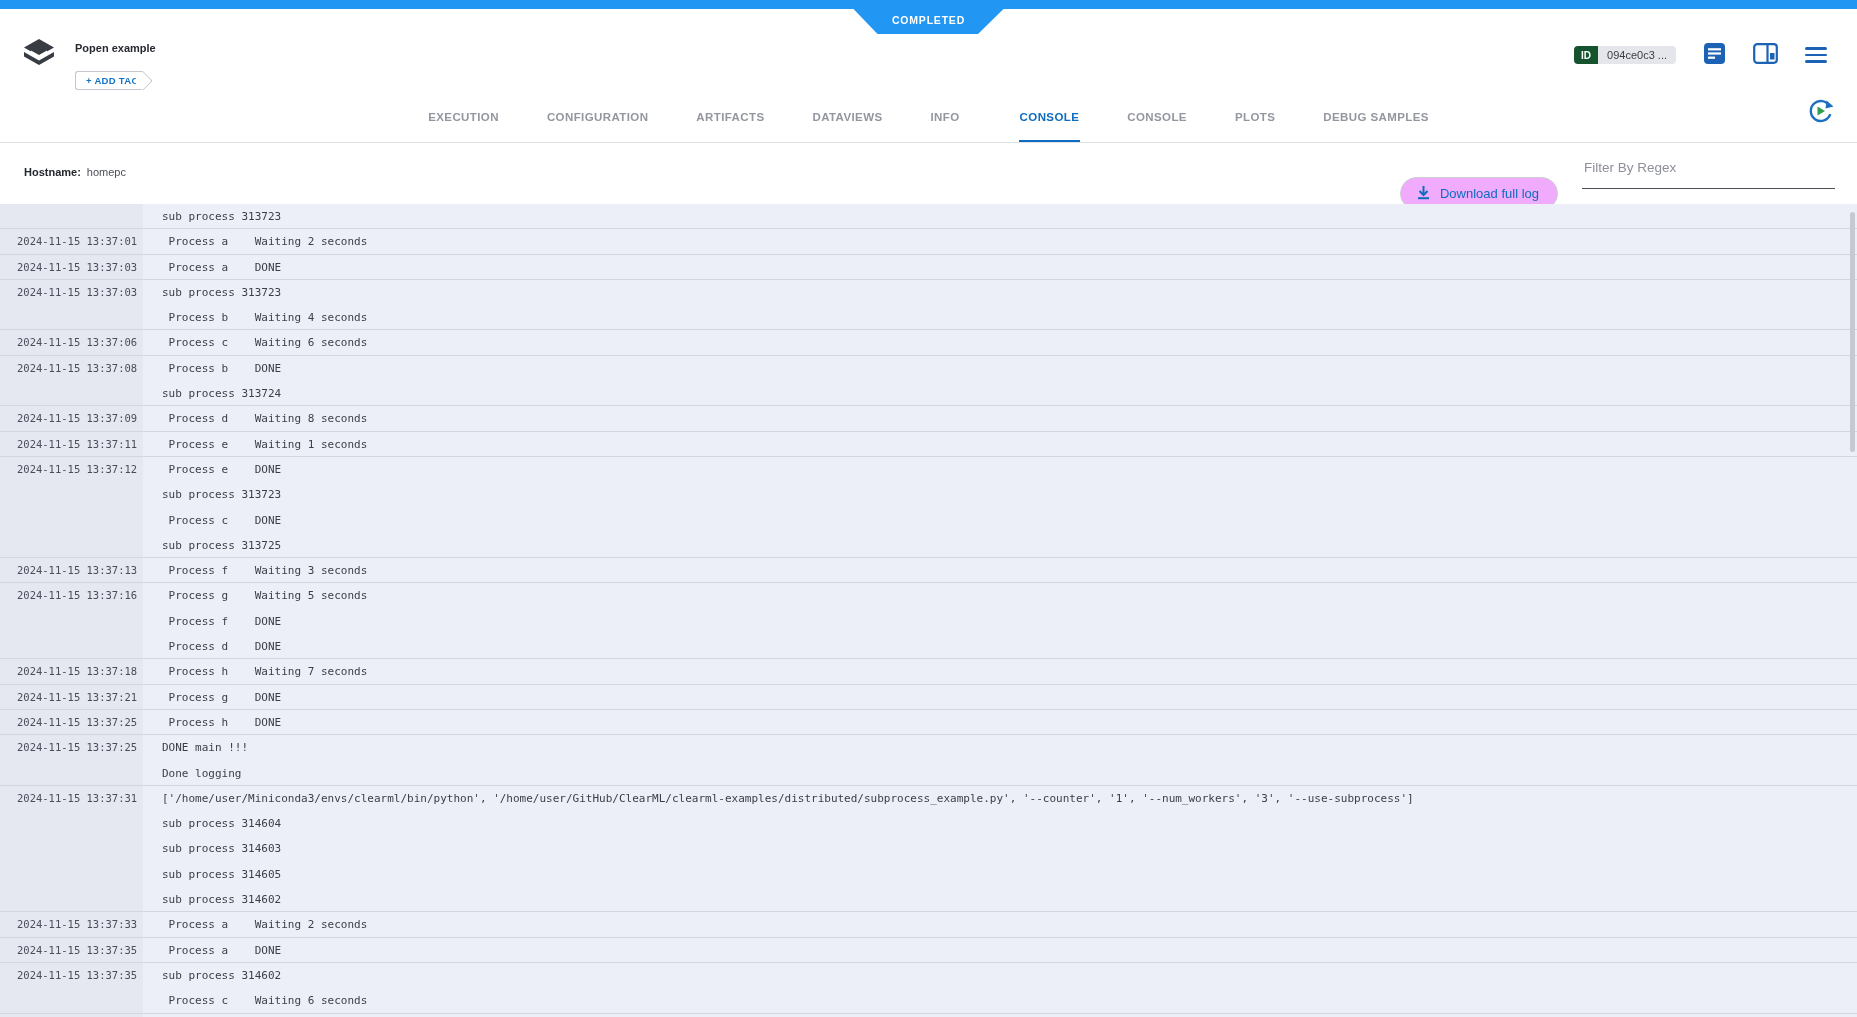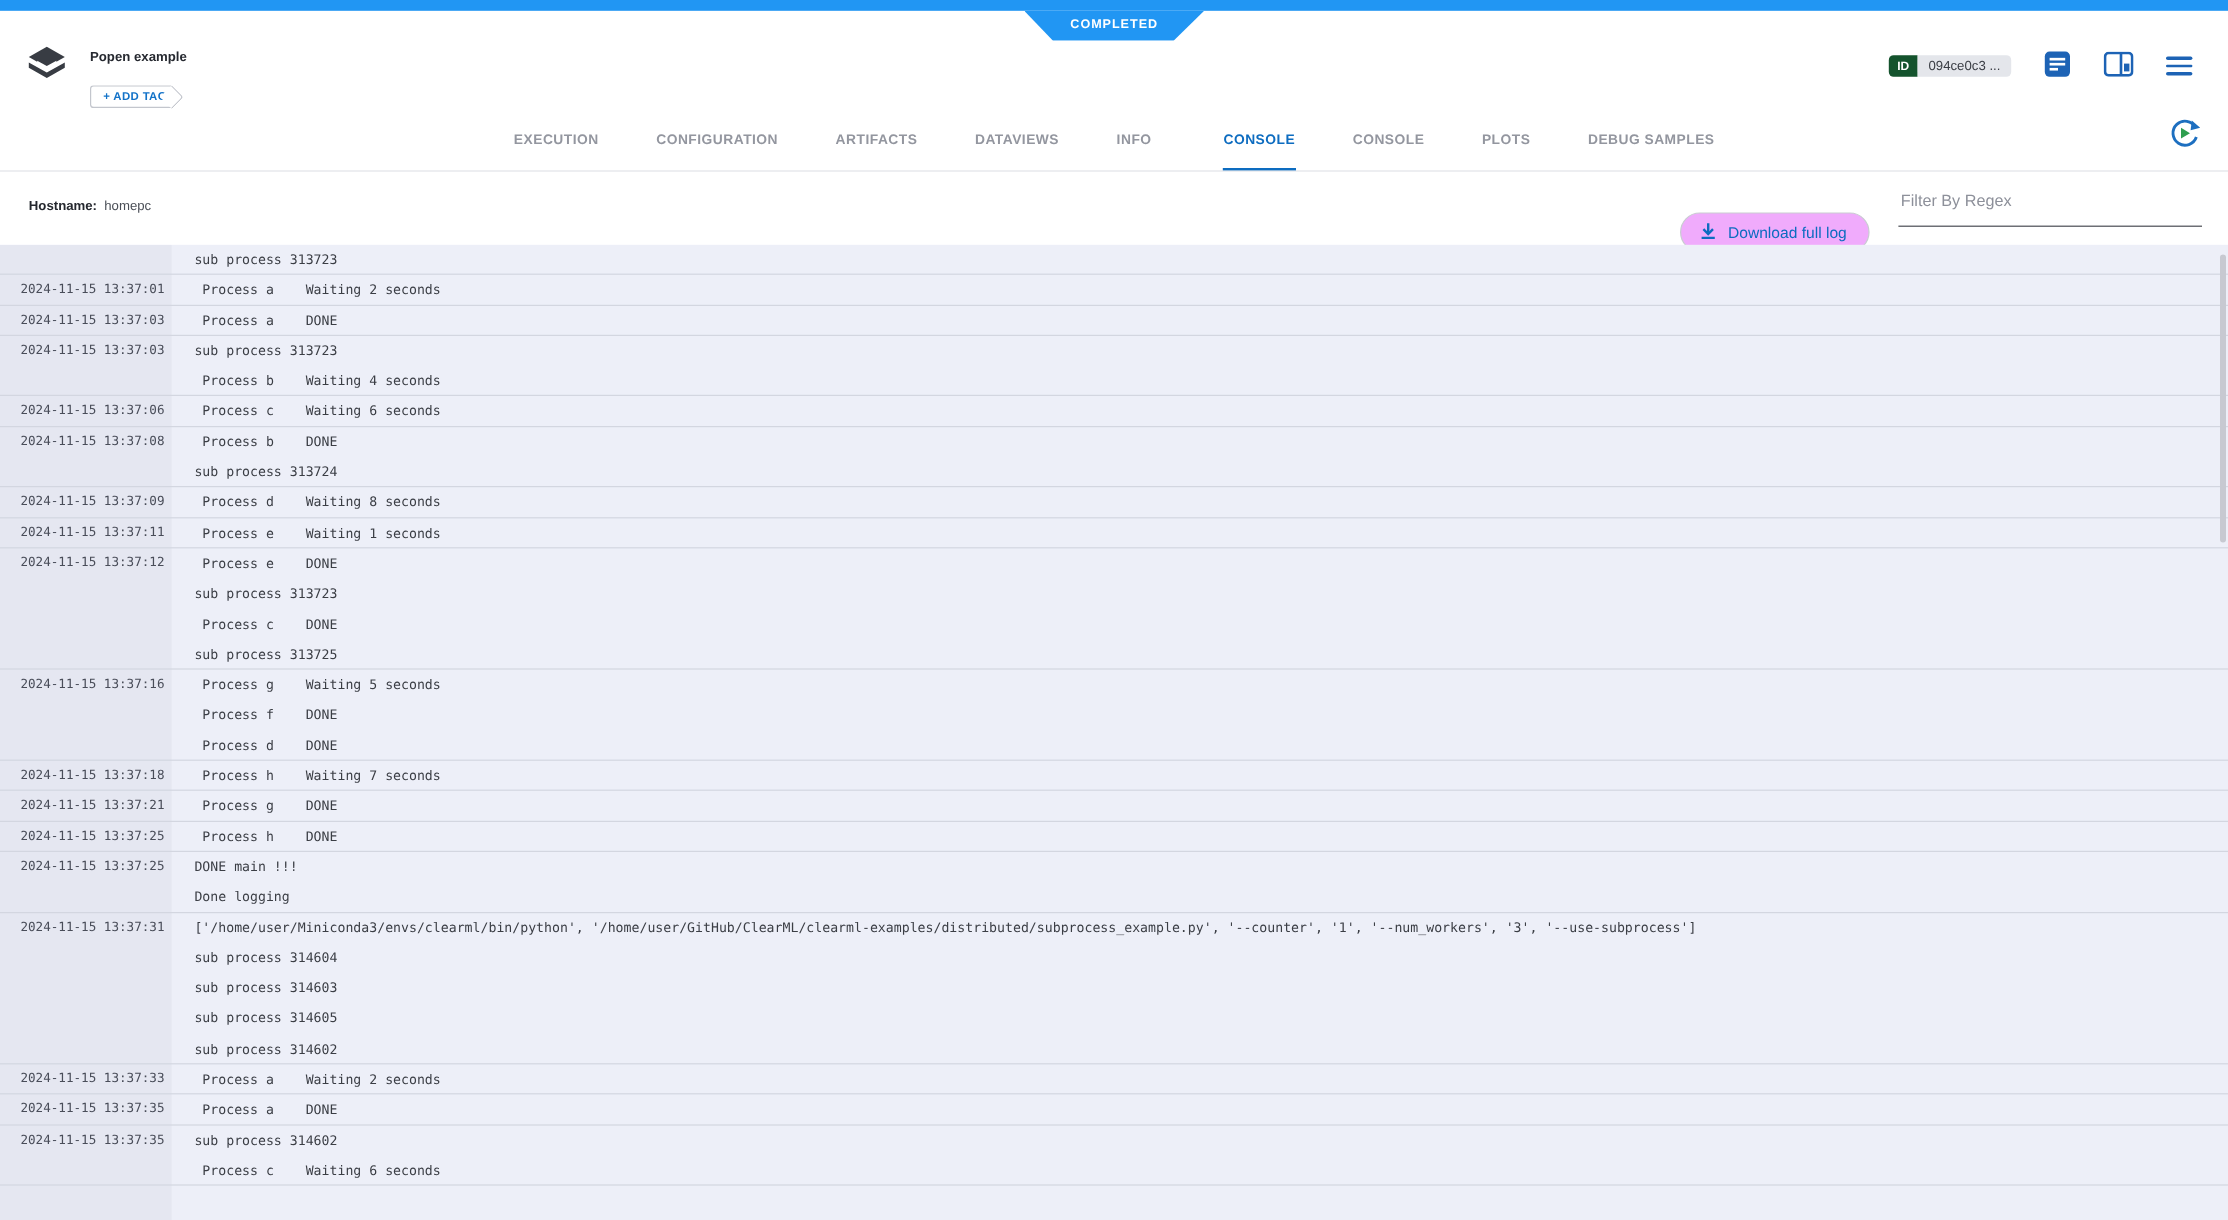--- a/index.html
+++ b/index.html
@@ -192,20 +192,24 @@
     </div>
     <div class="log-group">
       <div class="ts-cell">2024-11-15 13:37:11</div>
       <div class="content-cell"><div class="log-line"> Process e    Waiting 1 seconds</div></div>
     </div>
     <div class="log-group">
       <div class="ts-cell">2024-11-15 13:37:12</div>
       <div class="content-cell"><div class="log-line"> Process e    DONE</div><div class="log-line">sub process 313723</div><div class="log-line"> Process c    DONE</div><div class="log-line">sub process 313725</div></div>
     </div>
     <div class="log-group">
+      <div class="ts-cell">2024-11-15 13:37:13</div>
+      <div class="content-cell"><div class="log-line"> Process f    Waiting 3 seconds</div></div>
+    </div>
+    <div class="log-group">
       <div class="ts-cell">2024-11-15 13:37:16</div>
       <div class="content-cell"><div class="log-line"> Process g    Waiting 5 seconds</div><div class="log-line"> Process f    DONE</div><div class="log-line"> Process d    DONE</div></div>
     </div>
     <div class="log-group">
       <div class="ts-cell">2024-11-15 13:37:18</div>
       <div class="content-cell"><div class="log-line"> Process h    Waiting 7 seconds</div></div>
     </div>
     <div class="log-group">
       <div class="ts-cell">2024-11-15 13:37:21</div>
       <div class="content-cell"><div class="log-line"> Process g    DONE</div></div>

